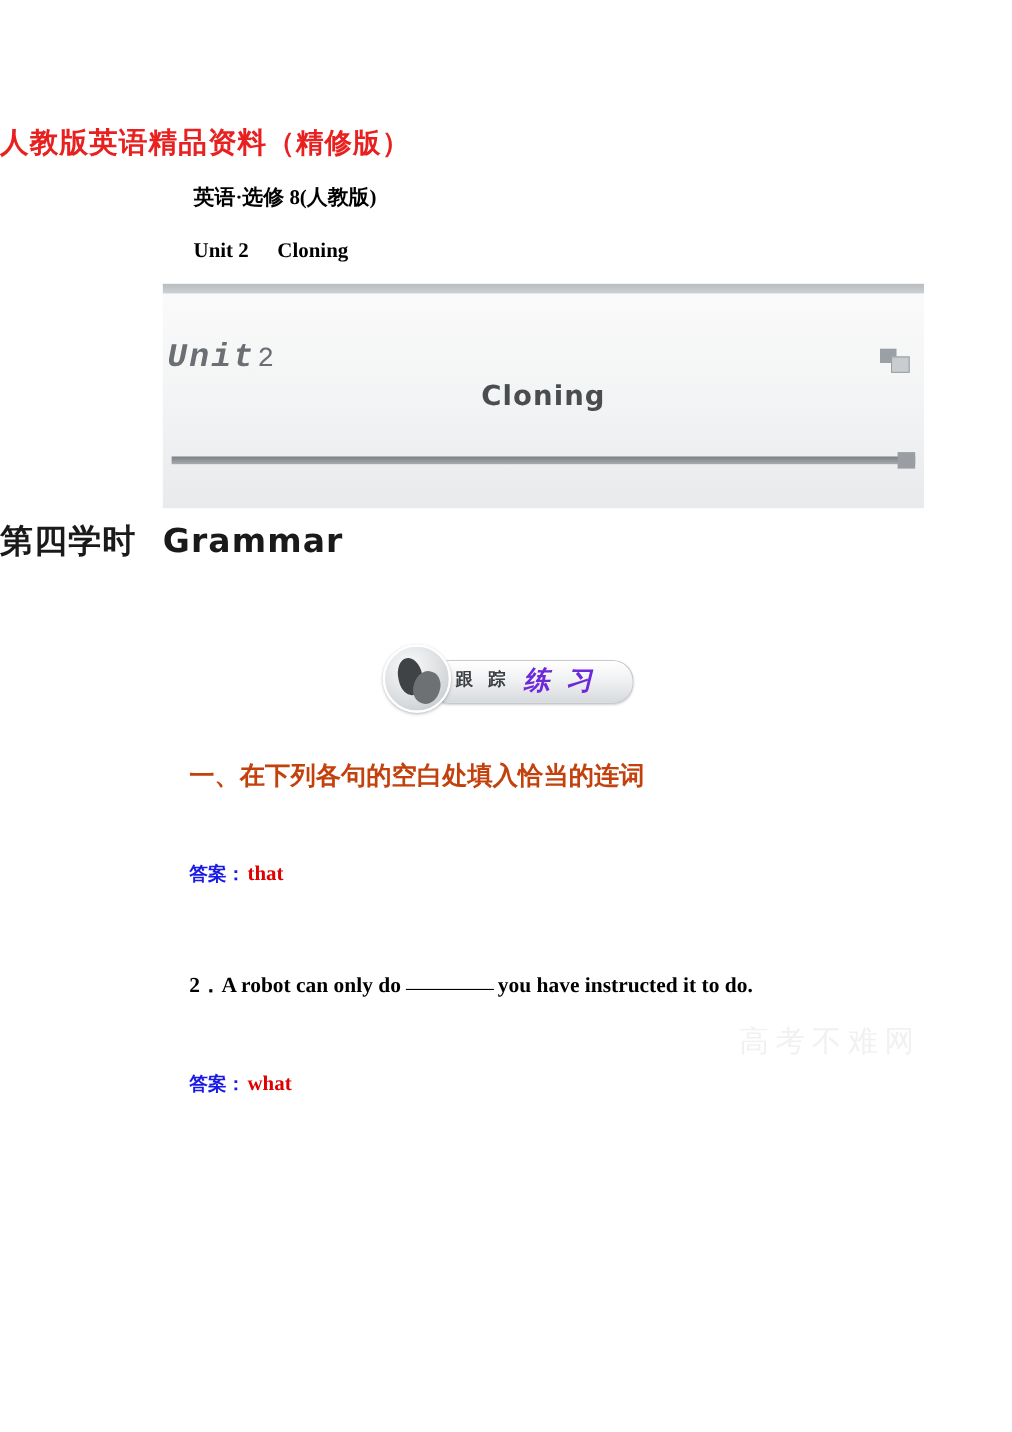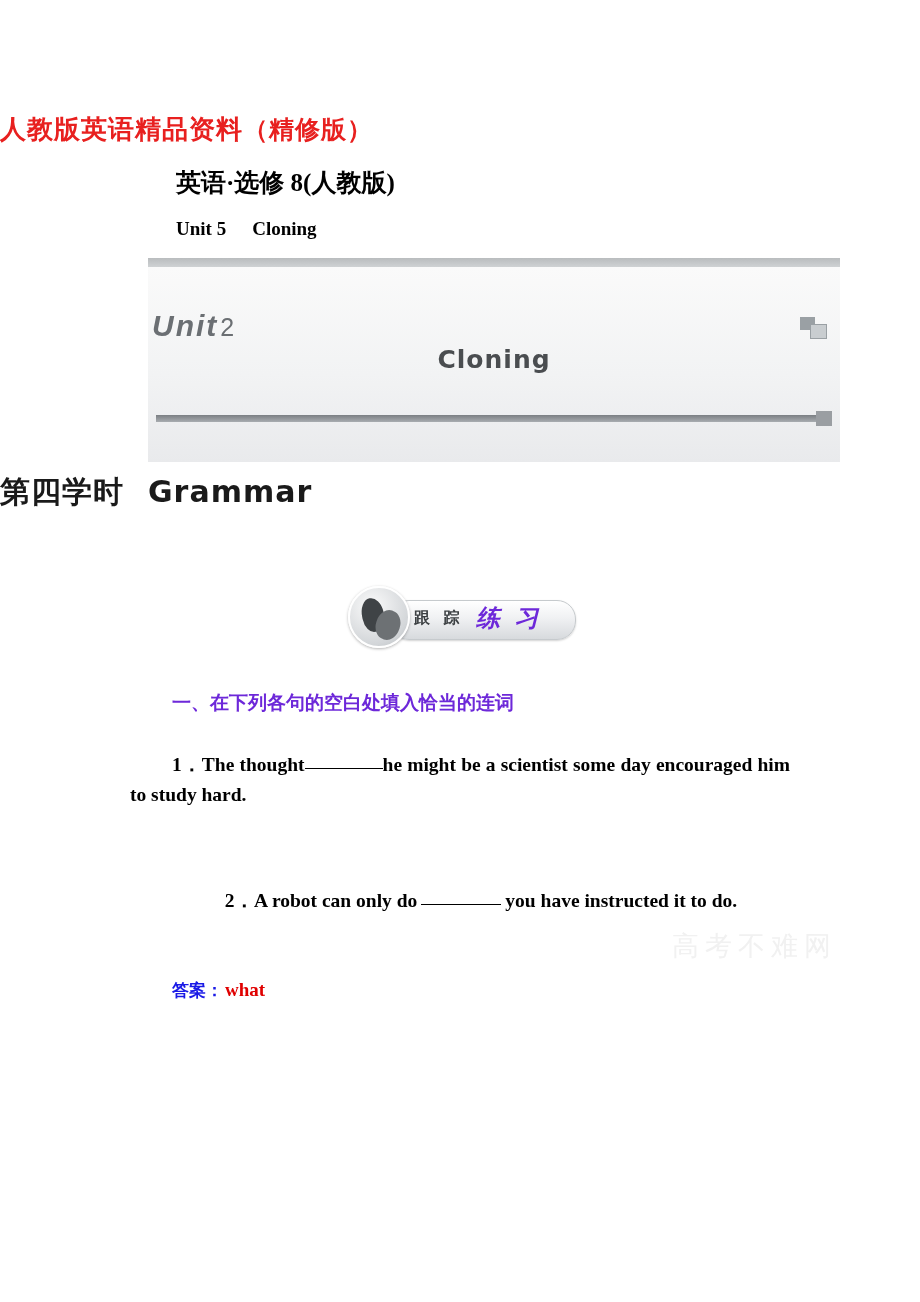--- a/index.html
+++ b/index.html
@@ -35,21 +35,21 @@
     font-size: 25px;
   }
 
   
   .subject-line {
     position: absolute;
     top: 166px;
     left: 176px;
     font-family: "Liberation Serif", serif;
     font-weight: bold;
-    font-size: 25px;
+    font-size: 19px;
     color: #000;
     white-space: nowrap;
   }
 
   .unit-line {
     position: absolute;
     top: 218px;
     left: 176px;
     font-family: "Liberation Serif", serif;
     font-weight: bold;
@@ -82,21 +82,21 @@
     top: 9px;
     left: 0;
     width: 692px;
     height: 195px;
     background: linear-gradient(to bottom, #fafafa 0%, #f2f3f4 55%, #e9eaec 100%);
   }
   .banner-unit {
     position: absolute;
     top: 42px;
     left: 4px;
-    font-family: Liberation Sans, sans-serif;
+    font-family: Liberation Mono, monospace;
     font-weight: bold;
     font-style: italic;
     font-size: 30px;
     color: #6b6f73;
     letter-spacing: 2px;
   }
   .banner-unit .num {
     font-size: 25px;
     font-style: normal;
     font-weight: normal;
@@ -274,33 +274,32 @@
   
   .content {
     position: absolute;
     top: 690px;
     left: 130px;
     width: 660px;
   }
   .section-heading {
     font-family: "DejaVu Sans", sans-serif;
     font-weight: bold;
-    font-size: 19px;
-    color: #6d28d9;
-    margin: 0 0 34px 42px;
+    font-size: 23px;
+    color: #c2410c;
+    margin: 0 0 16px 42px;
     white-space: nowrap;
   }
   .q {
     font-family: "Liberation Serif", serif;
     font-weight: bold;
     font-size: 19.5px;
     line-height: 1.55;
     color: #000;
     margin: 0;
-    text-align: center;
   }
   .q-1 {
     width: 660px;
     text-align: justify;
     text-align-last: left;
     text-indent: 42px;
   }
   .q-2 {
     margin-top: 76px;
     text-indent: 42px;
@@ -353,21 +352,21 @@
 </head>
 <body>
 
 <div class="top-heading">
   <span>人教版英语精品资料</span><span class="paren">（精修版）</span>
 </div>
 
 <div class="subject-line">英语·选修 8(人教版)</div>
 
 <div class="unit-line">
-  <span>Unit 5</span><span class="unit-title">Cloning</span>
+  <span>Unit 2</span><span class="unit-title">Cloning</span>
 </div>
 
 <div class="banner">
   <div class="banner-topbar"></div>
   <div class="banner-body">
     <div class="banner-unit">
       <span>Unit</span><span class="num">2</span>
     </div>
 
 
@@ -396,24 +395,24 @@
   <div class="badge-text-cn">跟 踪</div>
   <div class="badge-text-en">练 习</div>
 </div>
 
 <div class="watermark">高考不难网</div>
 
 <div class="content">
 
   <div class="section-heading">一、在下列各句的空白处填入恰当的连词</div>
 
-  <p class="q q-1">
-    <span>1．</span><span>The  thought</span><span class="blank-lg"></span><span>he  might  be  a  scientist  some  day encouraged him to study hard.</span>
+
+  <p class="answer ans-1">
+    <span>答案：</span><span class="val">that</span>
   </p>
-
 
   <p class="q q-2">
     <span>2．</span><span>A robot can only do</span><span class="blank-md"></span><span>you have instructed it to do.</span>
   </p>
 
   <p class="answer ans-2">
     <span>答案：</span><span class="val">what</span>
   </p>
 
 </div>

